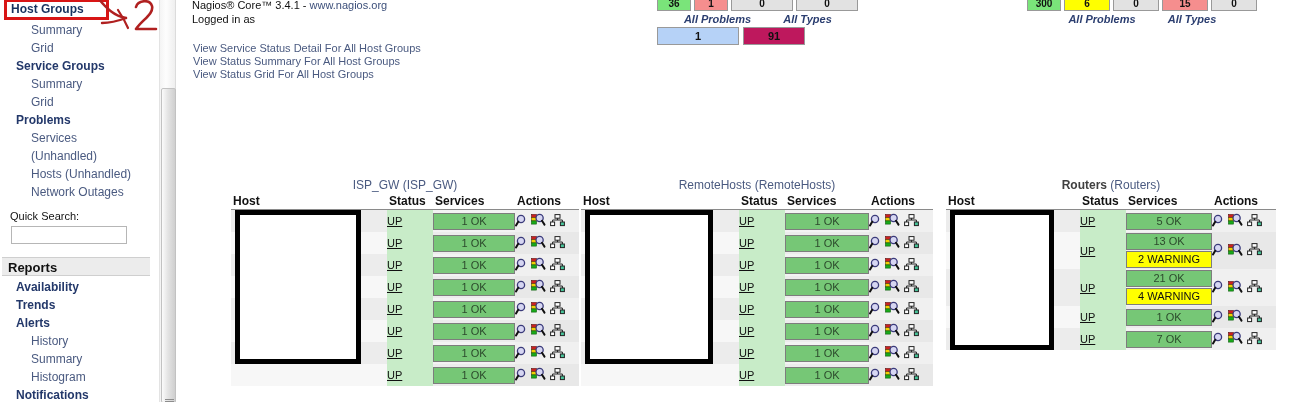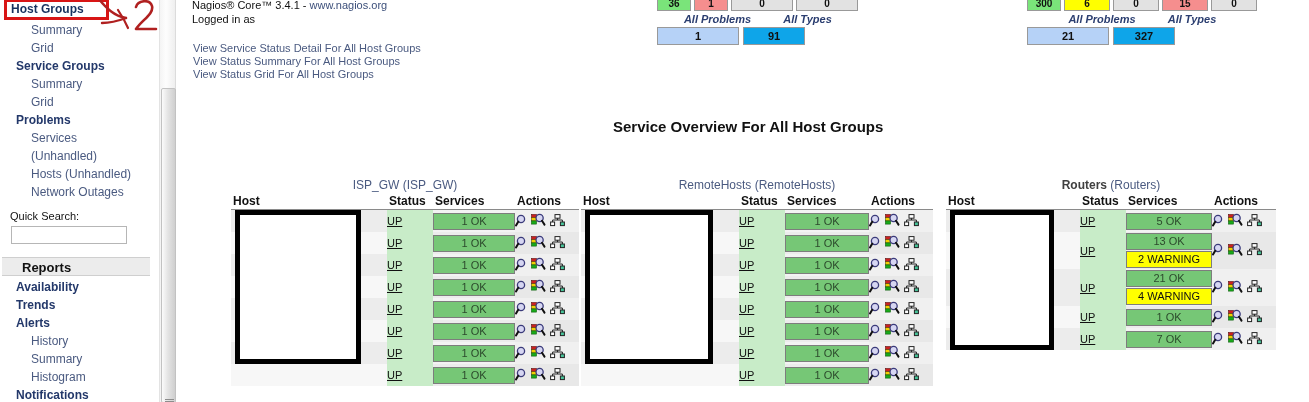--- a/index.html
+++ b/index.html
@@ -72,21 +72,21 @@
     background: #ececec;
     border-top: 1px solid #cfcfcf;
     border-bottom: 1px solid #cfcfcf;
     height: 17px;
     line-height: 17px;
   }
   .reports-bar span {
     font-size: 13px;
     font-weight: bold;
     color: #111;
-    padding-left: 20px;
+    padding-left: 6px;
   }
 
   
   #annot {
     position: absolute;
     left: 96px; top: -4px;
     width: 86px; height: 42px;
     pointer-events: none;
   }
 
@@ -182,21 +182,21 @@
   .sum-total {
     border: 1px solid #999;
     font-size: 11px;
     font-weight: bold;
     color: #111;
     text-align: center;
     line-height: 16px;
     height: 16px;
   }
   .sum-total.blue { background: #b6d2f7; }
-  .sum-total.grey { background: #0ea5e9; }
+  .sum-total.grey { background: #be185d; }
 
   .page-title {
     position: absolute;
     left: 437px; top: 118px;
     font-size: 15px;
     font-weight: bold;
     color: #111;
     white-space: nowrap;
   }
 
@@ -361,27 +361,22 @@
           <div class="sum-cell green" style="width: 32px;">300</div>
           <div class="sum-cell yellow" style="width: 44px;">6</div>
           <div class="sum-cell grey" style="width: 44px;">0</div>
           <div class="sum-cell red" style="width: 44px;">15</div>
           <div class="sum-cell grey" style="width: 44px;">0</div>
         </div>
       <div class="sum-label-row">
         <div class="sum-label" style="width:84px">All Problems</div>
         <div class="sum-label" style="width:64px">All Types</div>
       </div>
-      <div class="sum-total-row">
-        <div class="sum-total blue" style="width:80px">21</div>
-        <div class="sum-total grey" style="width:60px">327</div>
-      </div>
     </div>
 
-    <div class="page-title">Service Overview For All Host Groups</div>
 
     <div id="groups-host">
         <div class="group" style="left: 55px;">
           <div class="group-title"><a href="#" style="color: rgb(74, 90, 128); text-decoration: none;">ISP_GW</a><span class="alias"> (ISP_GW)</span></div>
           <table class="ovtable">
             <thead>
               <tr>
                 <th style="width: 150px;">Host</th>
                 <th style="width: 40px;">Status</th>
                 <th style="width: 76px;">Services</th>

